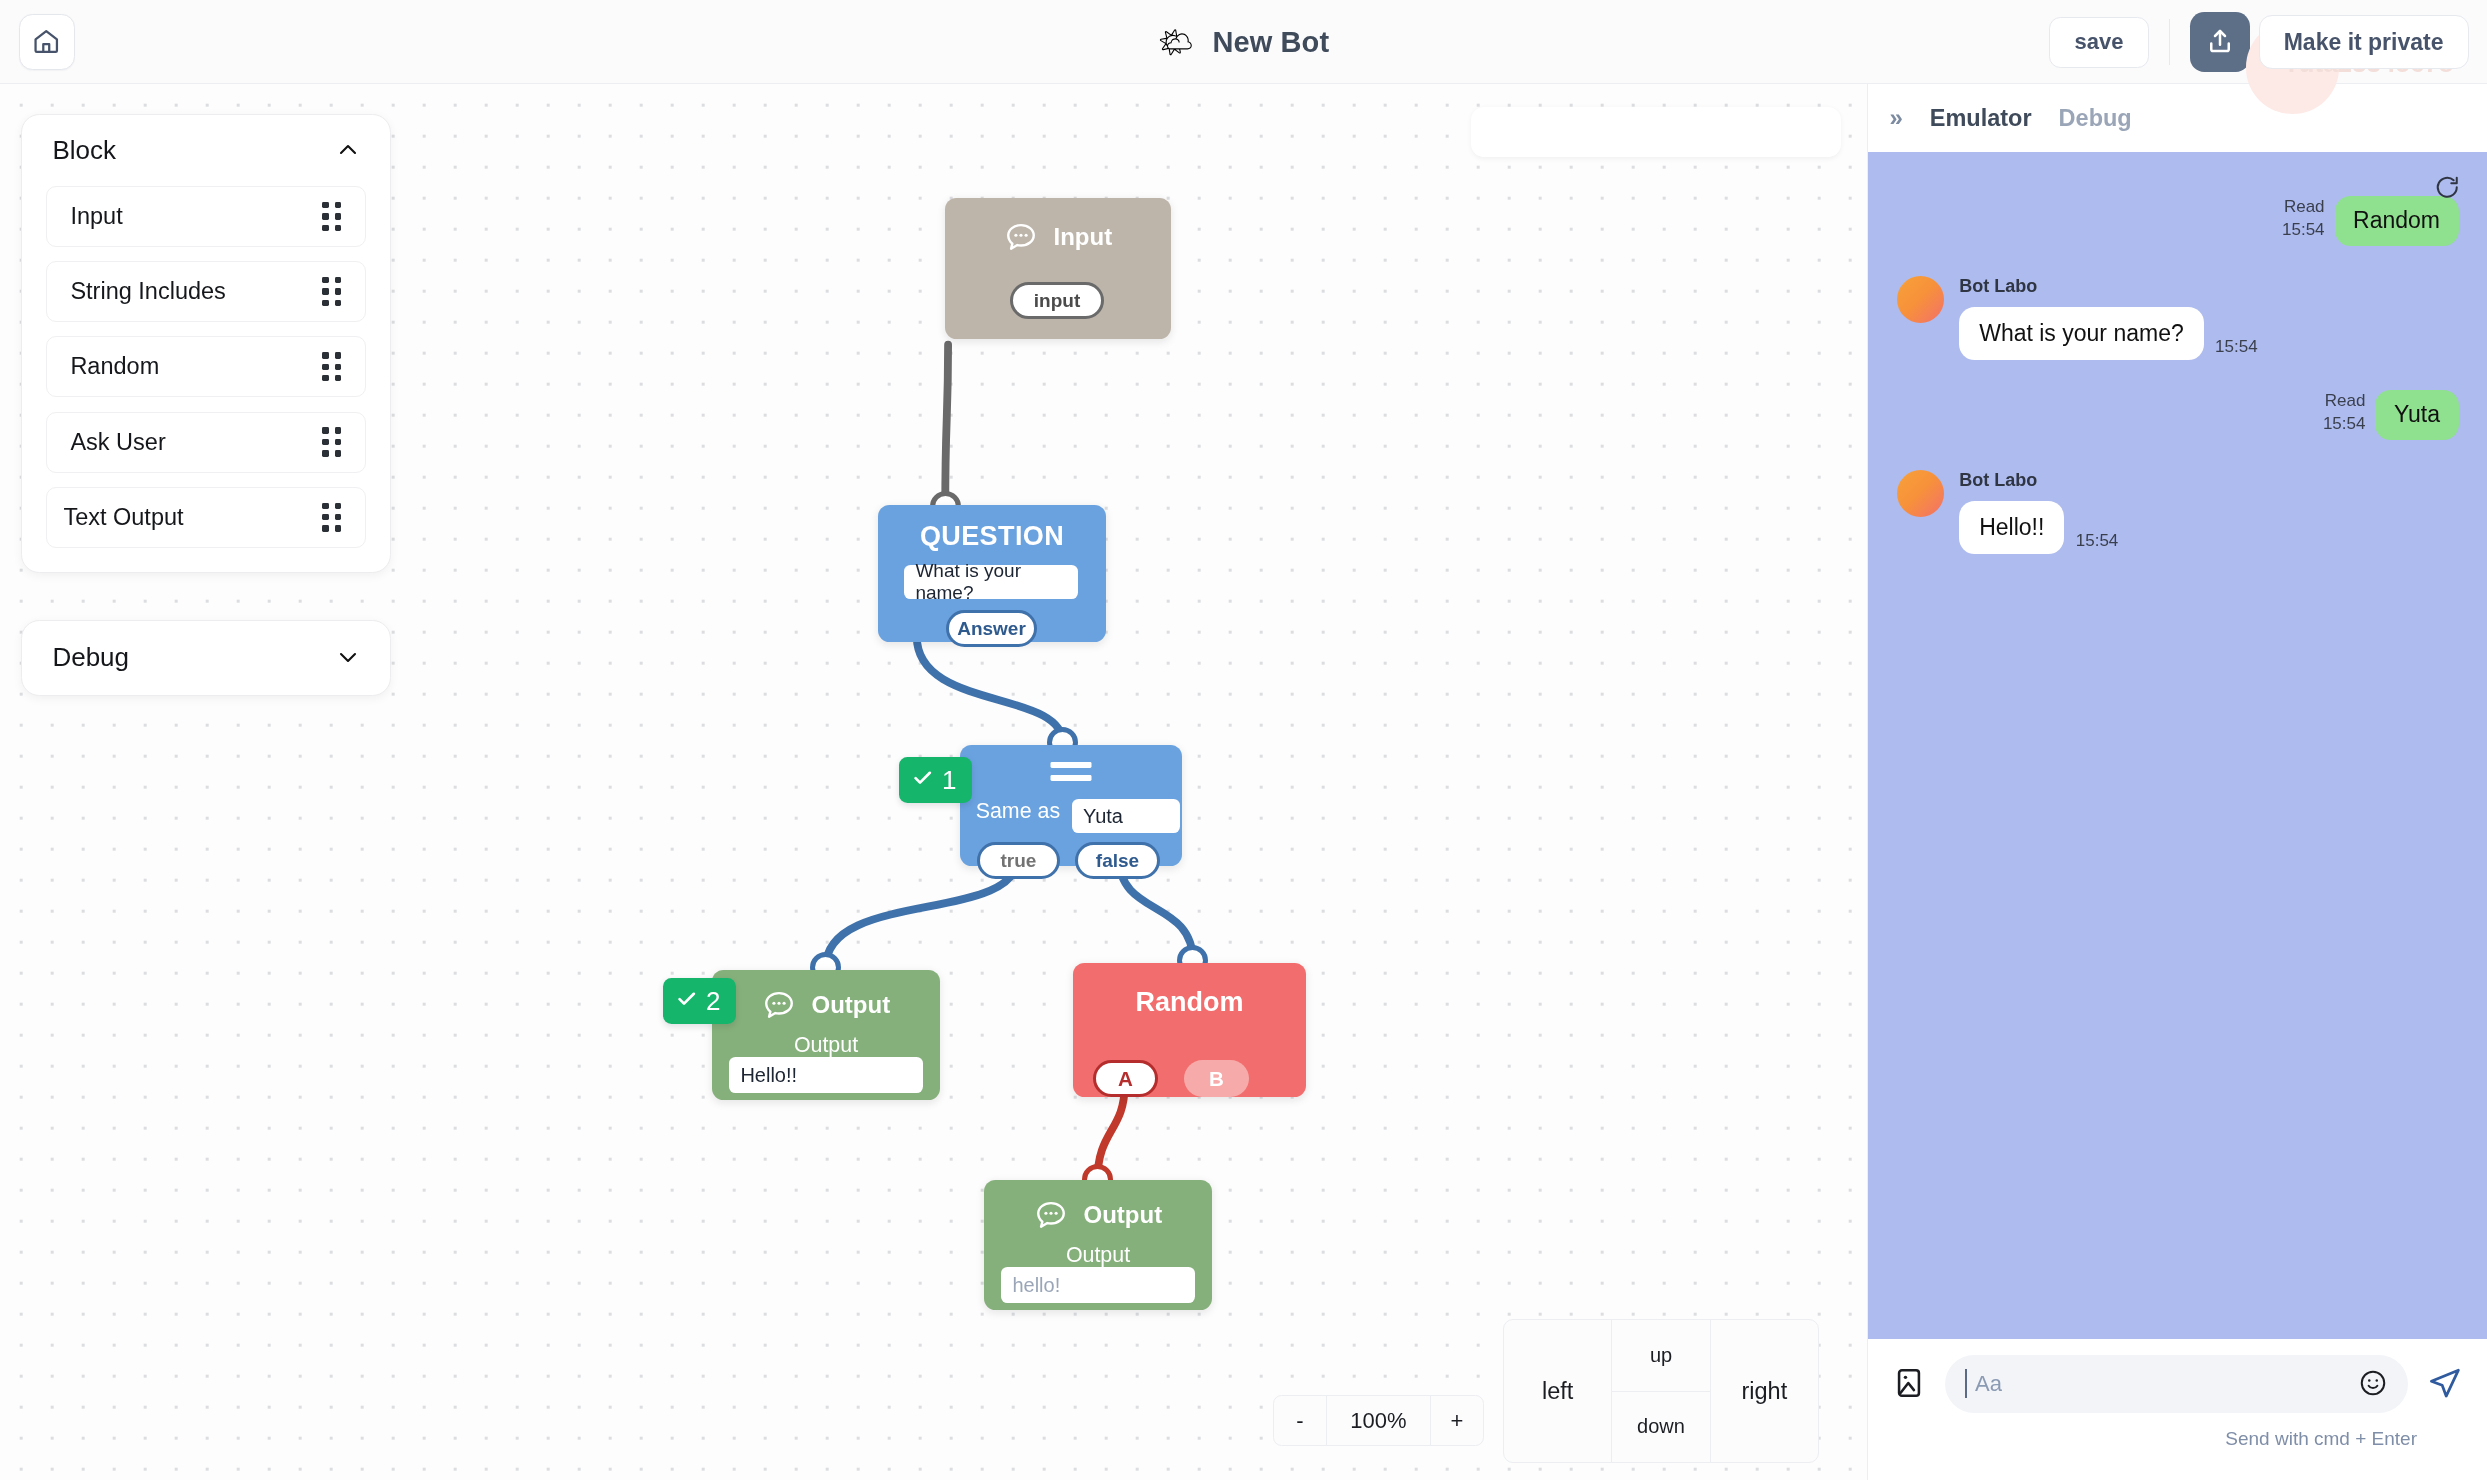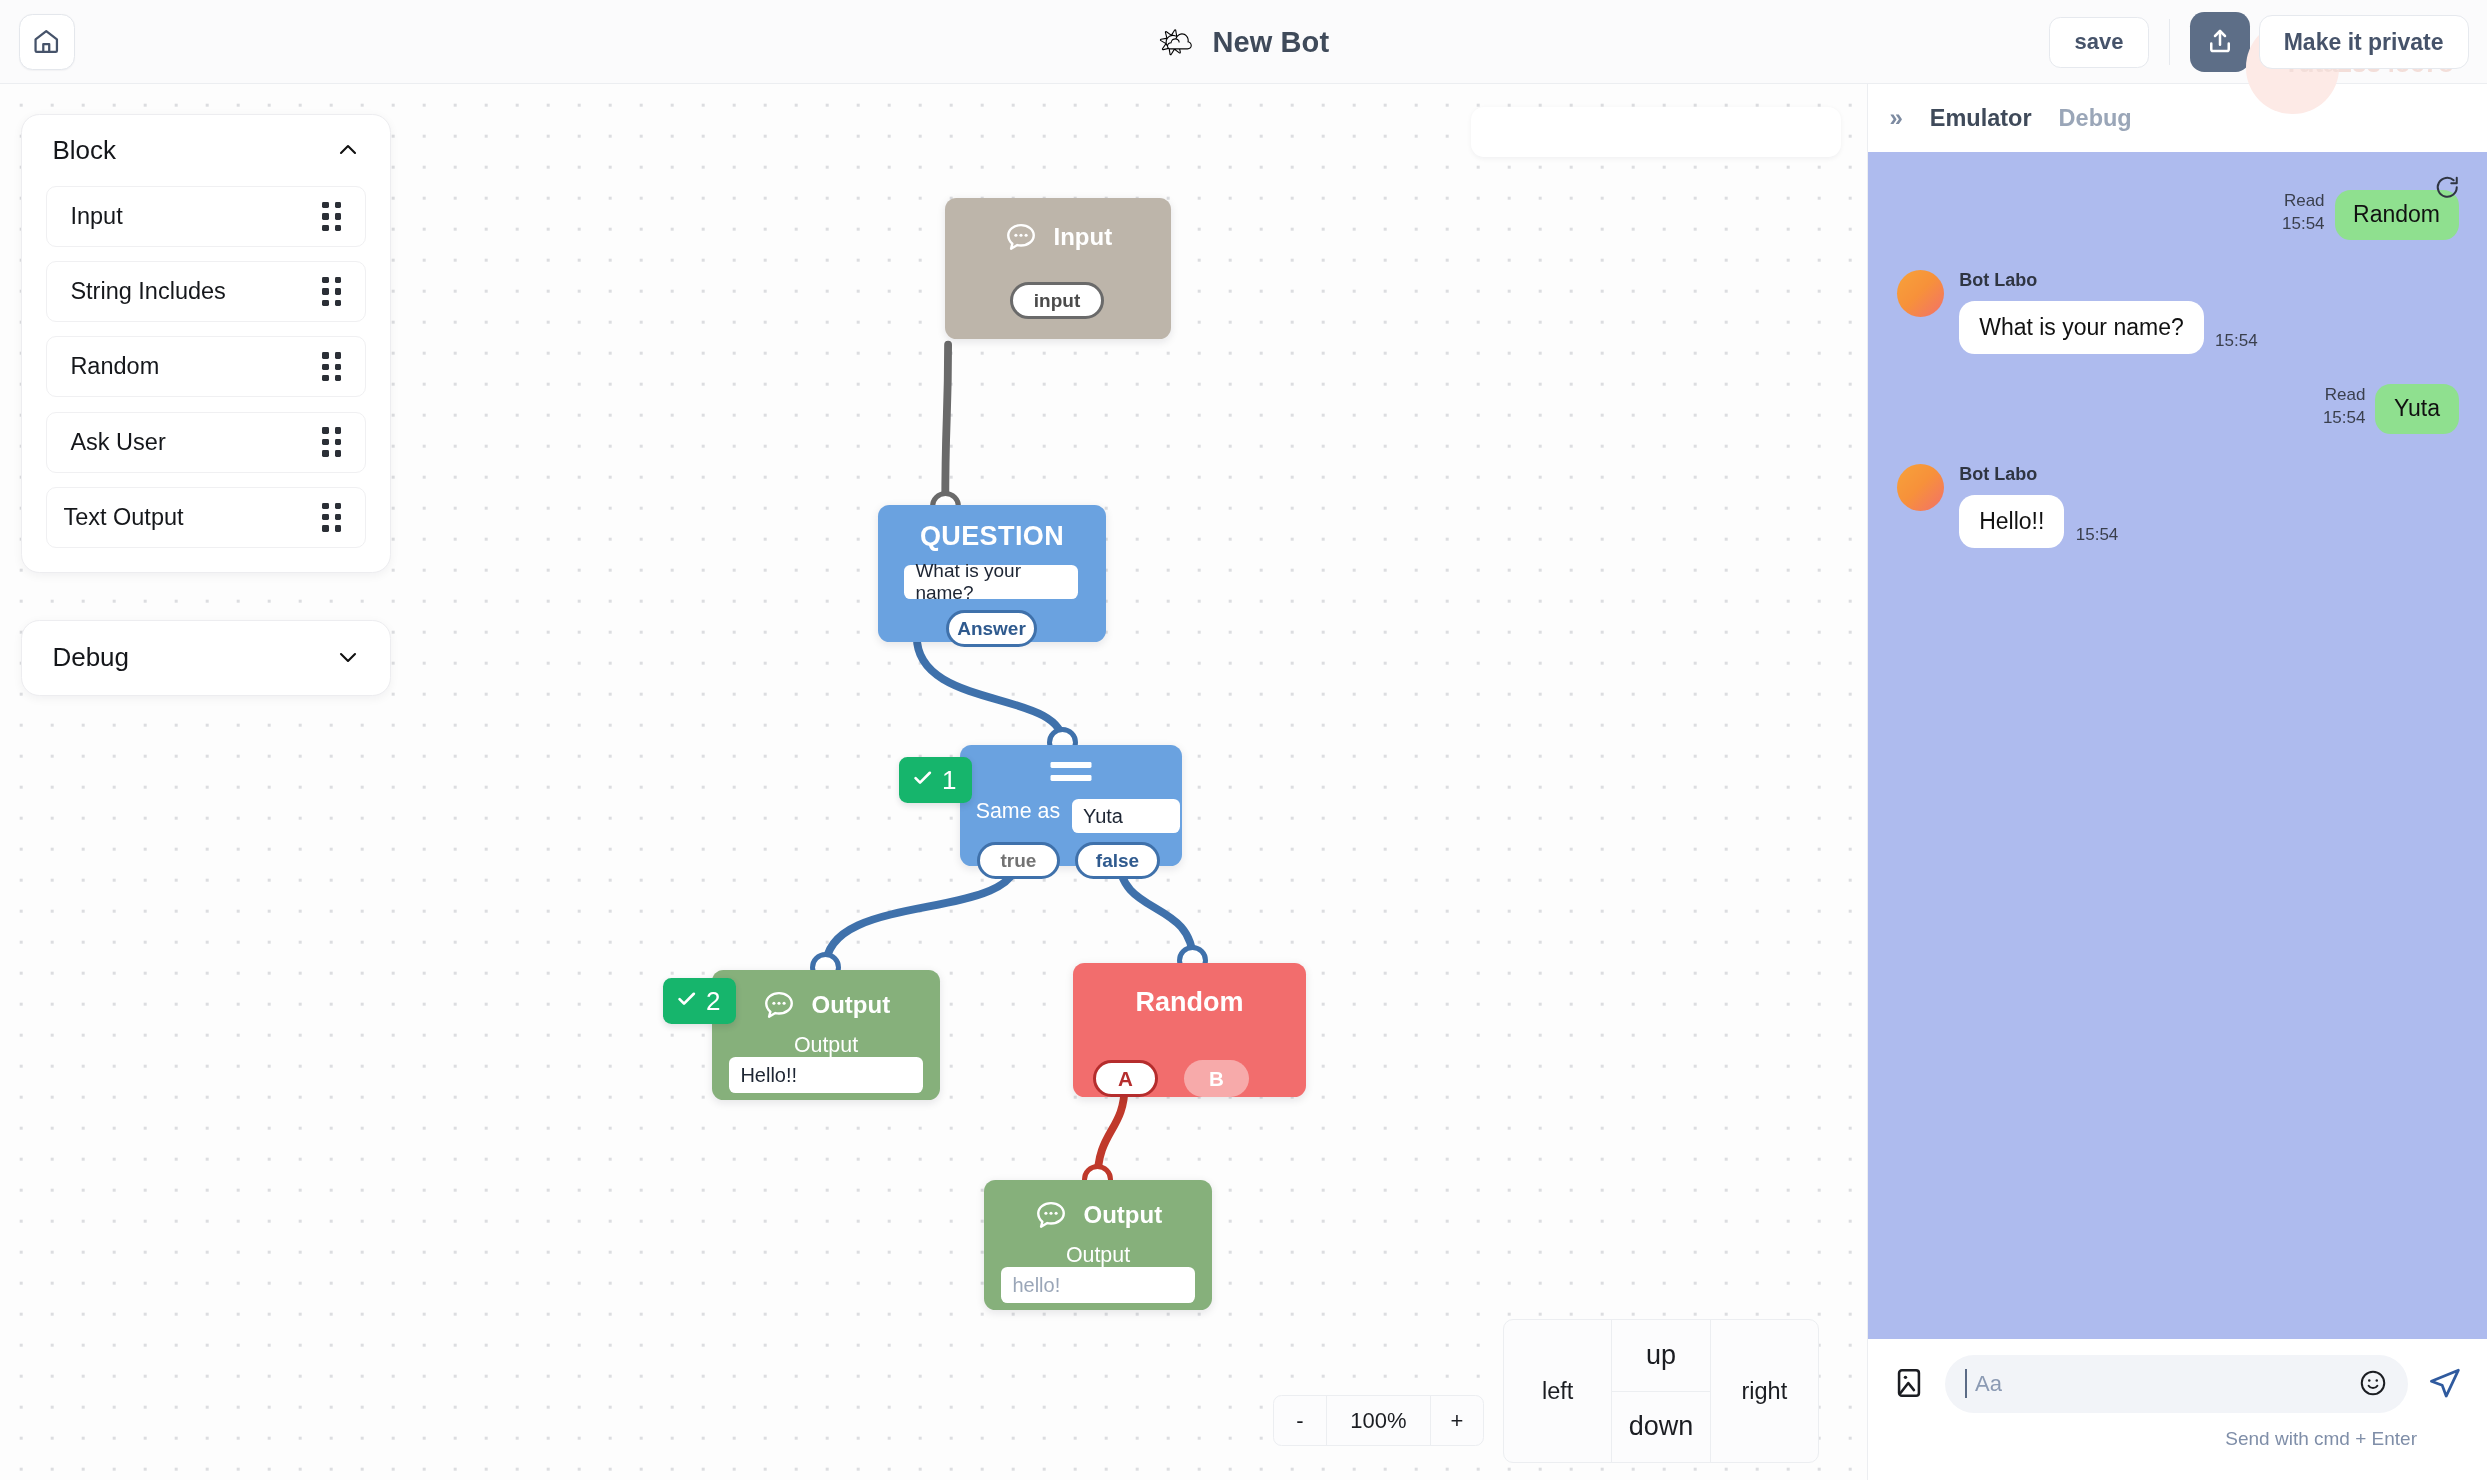--- a/index.html
+++ b/index.html
@@ -213,38 +213,38 @@
   .zm-val { width: 103px; }
   .zm-plus { width: 53px; border-left: 0.7px solid #eceef1; }
 
   .dpad {
     position: absolute; left: 1503px; top: 1319px; width: 316px; height: 144px;
     background: #fcfcfd; border: 0.7px solid #eceef1; border-radius: 10px;
     display: flex; z-index: 25; overflow: hidden;
   }
   .dpad-side { width: 108px; display: flex; align-items: center; justify-content: center; font-size: 23.5px; color: #1b1d22; }
   .dpad-mid { width: 100px; border-left: 0.7px solid #eceef1; border-right: 0.7px solid #eceef1; display: flex; flex-direction: column; }
-  .dpad-mid div { flex: 1; display: flex; align-items: center; justify-content: center; font-size: 27px; color: #1b1d22; }
+  .dpad-mid div { flex: 1; display: flex; align-items: center; justify-content: center; font-size: 20px; color: #1b1d22; }
   .dpad-mid div:first-child { border-bottom: 0.7px solid #eceef1; }
 
   
   .rpanel {
     position: absolute; left: 1867px; top: 84px; width: 620px; height: 1397px;
     background: #fff; border-left: 0.7px solid #eceef1; display: flex; flex-direction: column;
   }
   .rp-tabs { height: 68px; display: flex; align-items: center; padding-left: 21.4px; gap: 27px; }
   .chev { font-size: 24px; color: #7d8ba1; font-weight: 700; }
   .tab { font-size: 23.5px; font-weight: 700; }
   .tab.active { color: #3f4a5a; }
   .tab.idle { color: #9aa6b8; }
   .chat {
     position: relative; flex: 1; background: #aebbee; overflow: hidden;
   }
   .reload { position: absolute; right: 26px; top: 21.4px; }
-  .msgs { padding: 38px 28.5px 0 28.5px; }
+  .msgs { padding: 38px 28.5px 0 28.5px; margin-top: 6px; }
   .row { display: flex; margin-bottom: 30px; }
   .row.right { justify-content: flex-end; align-items: flex-start; }
   .meta { display: flex; flex-direction: column; align-items: flex-end; justify-content: center;
           margin-right: 10px; font-size: 17px; color: #3a3f4d; line-height: 1.35; }
   .bub-me {
     background: #8fe08f; border-radius: 15.7px; padding: 11.4px 18.5px;
     font-size: 23px; color: #111; max-width: 370px;
   }
   .row.left { align-items: flex-start; }
   .avatar {

